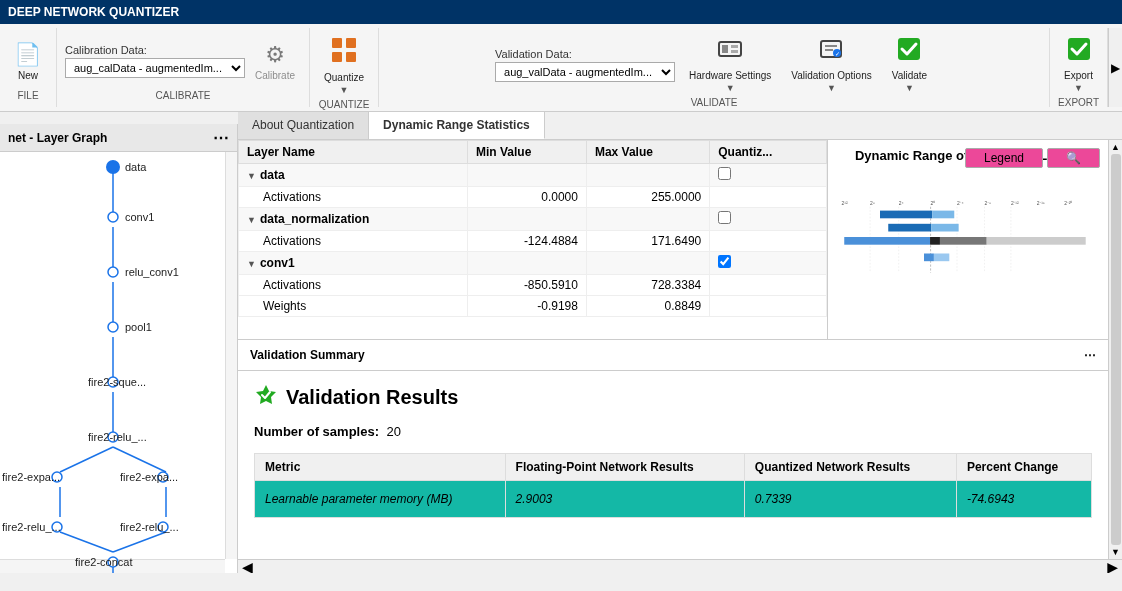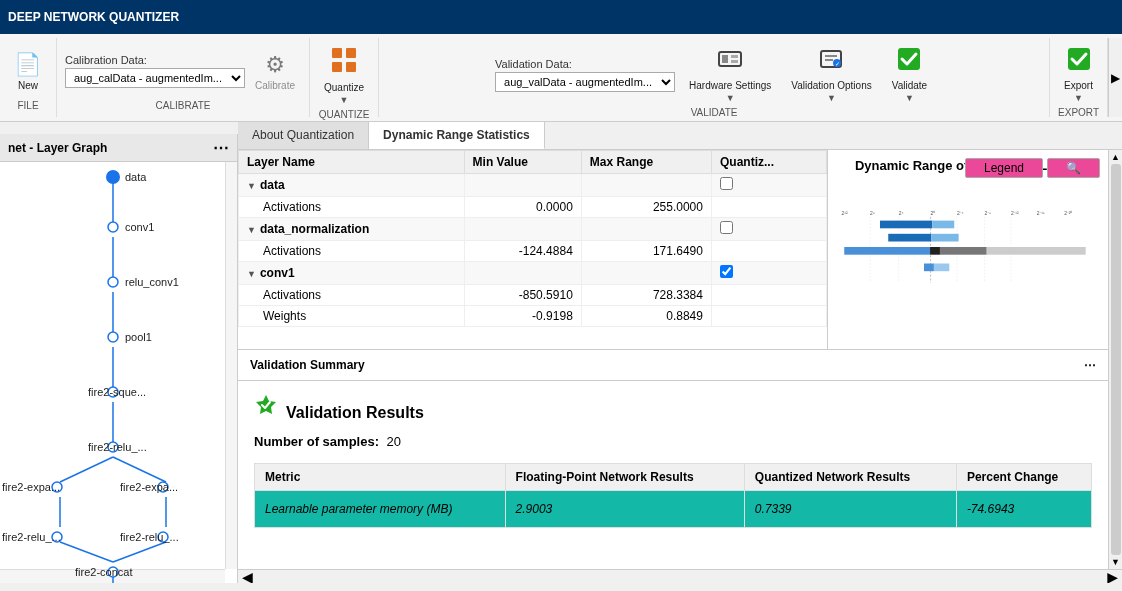--- a/index.html
+++ b/index.html
@@ -5,21 +5,21 @@
     * { box-sizing: border-box; margin: 0; padding: 0; }
     body { font-family: 'Segoe UI', Arial, sans-serif; font-size: 12px; background: #f0f0f0; overflow: hidden; width: 1122px; height: 591px; }
 
     
     #title-bar {
       background: #003366;
       color: white;
       font-size: 12px;
       font-weight: bold;
       padding: 4px 8px;
-      height: 34px;
+      height: 24px;
       display: flex;
       align-items: center;
     }
 
     
     #toolbar {
       background: #f5f5f5;
       border-bottom: 1px solid #ccc;
       display: flex;
       align-items: stretch;
@@ -238,24 +238,24 @@
     #validation-summary span {
       font-size: 12px;
       font-weight: bold;
     }
 
     
     #validation-results {
       padding: 12px 16px;
     }
     #validation-results h2 {
-      font-size: 16px;
-      font-weight: bold;
-      display: flex;
-      align-items: flex-end;
+      font-size: 20px;
+      font-weight: bold;
+      display: flex;
+      align-items: center;
       gap: 8px;
       margin-bottom: 12px;
     }
     .check-icon {
       color: #22aa22;
       font-size: 20px;
     }
     .num-samples {
       font-size: 13px;
       margin-bottom: 14px;
@@ -512,21 +512,21 @@
       <div id="content-area">
 
         <div id="dynamic-range-section">
 
           <div id="dr-table">
             <table>
               <thead>
                 <tr>
                   <th>Layer Name</th>
                   <th>Min Value</th>
-                  <th>Max Range</th>
+                  <th>Max Value</th>
                   <th>Quantiz...</th>
                 </tr>
               </thead>
               <tbody>
 
                 <tr class="row-section-header">
                   <td><span class="section-arrow">▼</span>data</td>
                   <td></td>
                   <td></td>
                   <td><input type="checkbox" style=""></td>

